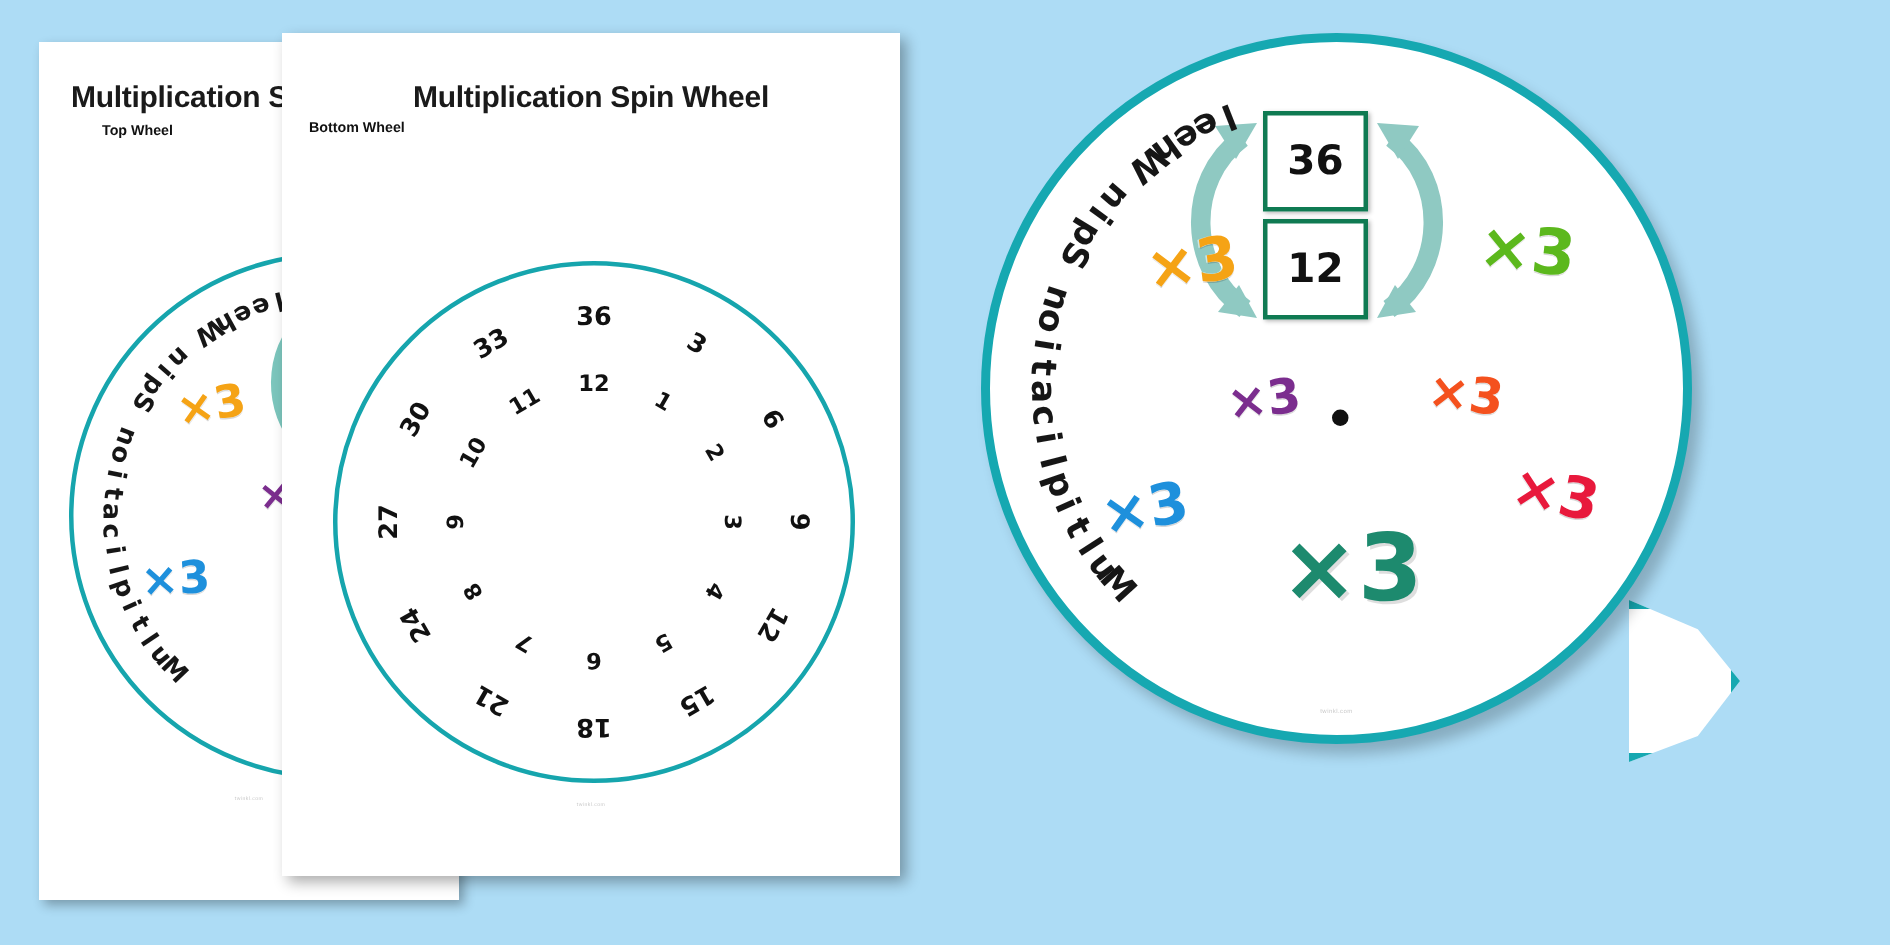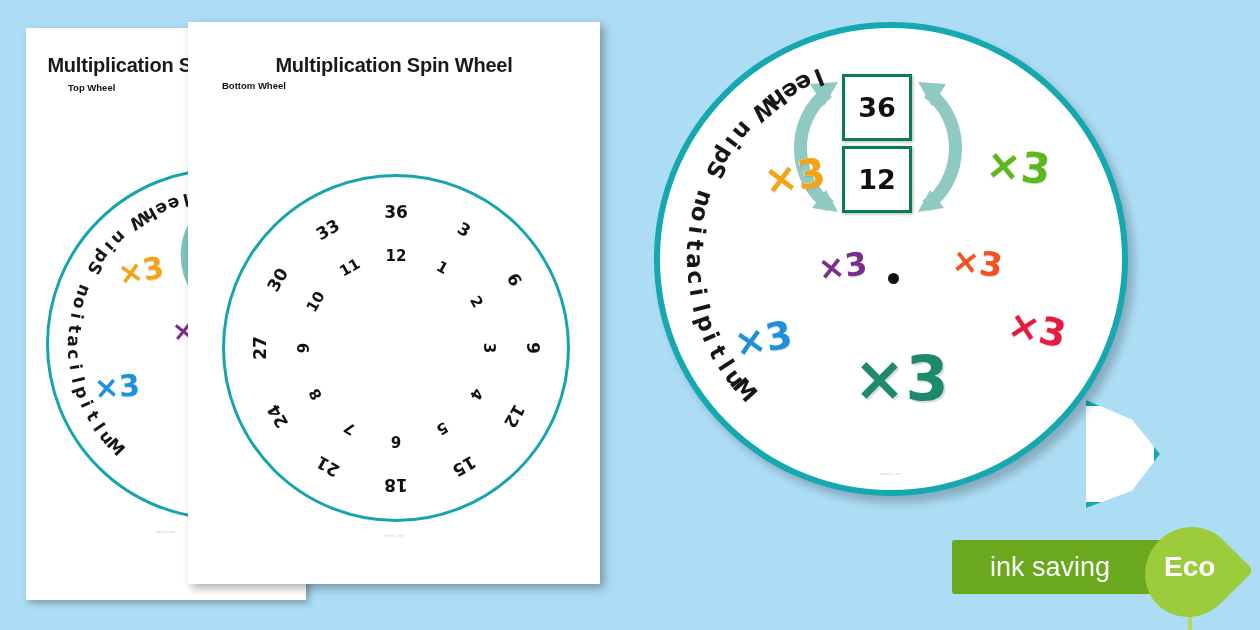--- a/index.html
+++ b/index.html
@@ -46,21 +46,21 @@
   #page-top-wheel .page-title { font-size: 20px; margin-top: 26px; }
   #page-bottom-wheel .page-title { font-size: 20px; margin-top: 32px; }
 
   .page-subtitle {
     font-size: 9.5px;
     font-weight: bold;
     color: #111;
     position: absolute;
   }
   #page-top-wheel .page-subtitle { left: 14px; top: 54px; margin-left: 28px; }
-  #page-bottom-wheel .page-subtitle { left: 18px; top: 58px; margin-left: 16px; }
+  #page-bottom-wheel .page-subtitle { left: 18px; top: 58px; }
 
   .page-footer {
     position: absolute;
     left: 0; right: 0;
     text-align: center;
     font-size: 3.4px;
     color: #c9c9c9;
     letter-spacing: .3px;
   }
 
@@ -365,21 +365,14 @@
           <span class="arc-char" style="font-size: 23px; left: 117.461px; top: 71.235px; transform: translate(-50%, -50%) rotate(504.6deg);">h</span>
           <span class="arc-char" style="font-size: 23px; left: 130.64px; top: 62.6439px; transform: translate(-50%, -50%) rotate(509.2deg);">e</span>
           <span class="arc-char" style="font-size: 23px; left: 144.465px; top: 55.1374px; transform: translate(-50%, -50%) rotate(513.8deg);">e</span>
           <span class="arc-char" style="font-size: 23px; left: 158.848px; top: 48.7638px; transform: translate(-50%, -50%) rotate(518.4deg);">l</span>
         </div>
 
       <div class="page-footer" style="bottom:14px;font-size:4px;">twinkl.com</div>
     </div>
   </div>
 
-  <div id="eco-badge">
-    <div id="eco-stem"></div>
-    <div id="eco-bar"></div>
-    <div id="eco-leaf"></div>
-    <div id="eco-ink-label">ink saving</div>
-    <div id="eco-word">Eco</div>
-  </div>
 
 </div>
 
 </body></html>

